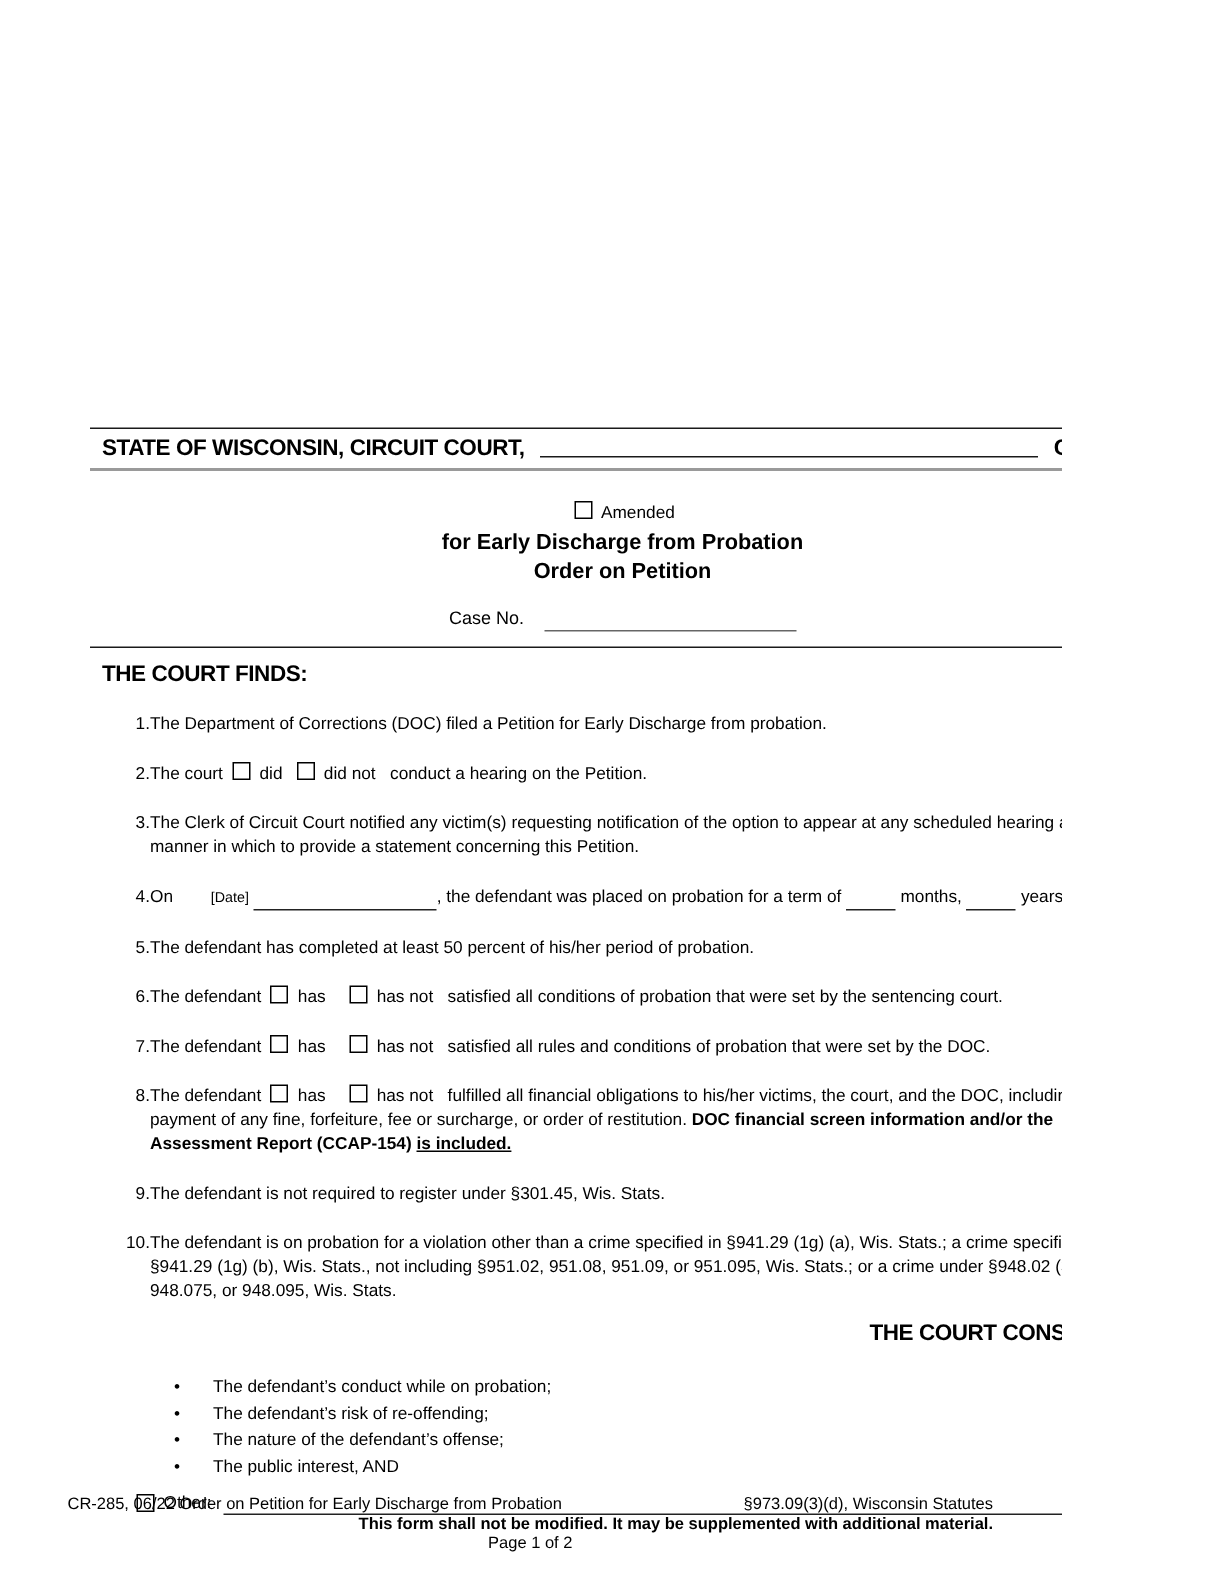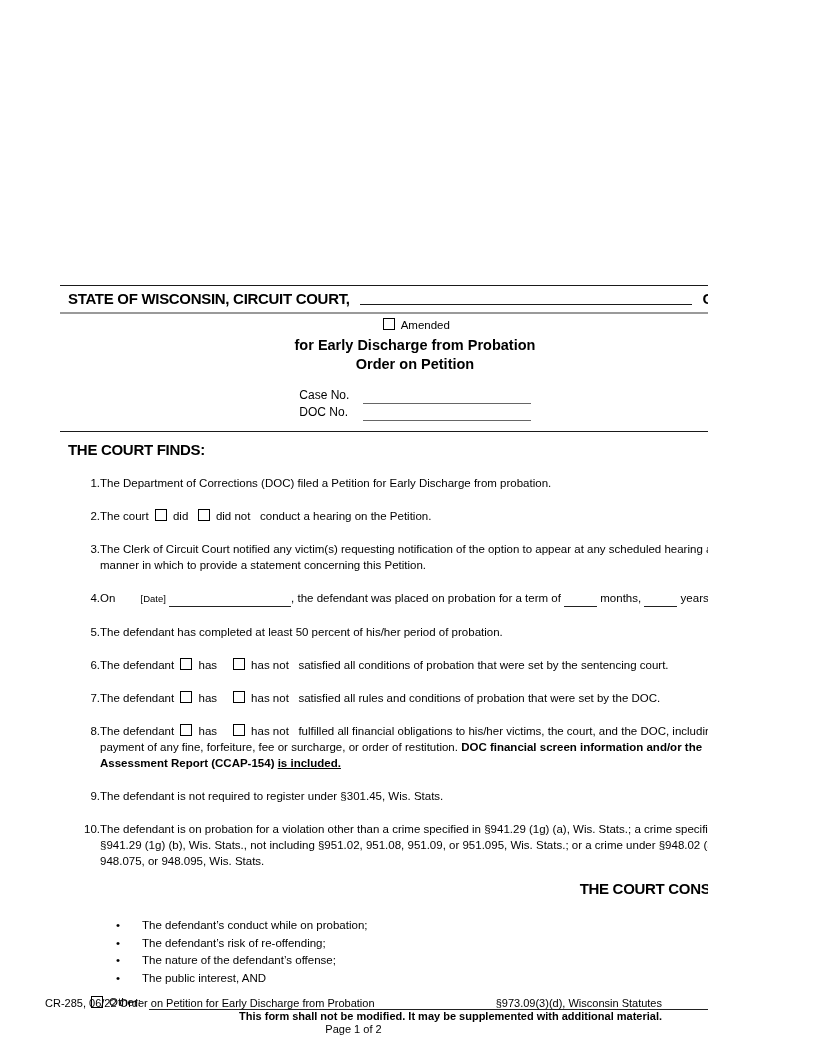--- a/index.html
+++ b/index.html
@@ -16,21 +16,21 @@
   .court-blank{flex:1;border-bottom:1.5px solid #1a1a1a;margin:0 10px 2px 10px;height:14px;}
 
   
   .hdr-cols{display:flex;min-height:117px;}
   .hdr-left{width:340px;padding:12px 0 0 8px;box-sizing:border-box;}
   .plaintiff{font-size:11.5px;}
   .sig-line{border-bottom:1.5px solid #555;width:276px;margin-left:-4px;}
   .sig-line.first{margin-top:22px;}
   .sig-line.second{margin-top:24px;}
   .sig-label{font-size:8px;color:#111;padding:1px 0 0 0;margin-left:-4px;}
-  .hdr-right{flex:1;text-align:center;padding-top:4px;}
+  .hdr-right{flex:1;text-align:center;padding-top:20px;}
   .amended-row{font-size:11.5px;}
   .form-title{font-weight:bold;font-size:14.5px;line-height:19px;margin-top:5px;}
   .case-block{display:inline-block;text-align:left;margin-top:13px;font-size:12px;line-height:17px;}
   .case-row .lbl{display:inline-block;min-width:60px;}
   .u-blank{display:inline-block;border-bottom:1px solid #666;height:12px;vertical-align:bottom;}
 
   
   .sect-head{font-weight:bold;font-size:15px;letter-spacing:-0.3px;margin:9px 0 0 8px;}
 
   
@@ -83,24 +83,20 @@
           <span class="cb"></span>
           <span>Amended</span>
         </div>
         <div class="form-title">
           <div>for Early Discharge from Probation</div>
           <div>Order on Petition</div>
         </div>
         <div class="case-block">
           <div class="case-row">
             <span class="lbl">Case No.</span>
-            <span class="u-blank" style="width:168px;"></span>
-          </div>
-          <div class="case-row">
-            <span class="lbl">DOC No.</span>
             <span class="u-blank" style="width:168px;"></span>
           </div>
         </div>
       </div>
     </div>
 
     <div class="rule-black" style="border-top-width:1px;"></div>
 
     <div class="sect-head">THE COURT FINDS:</div>
 

